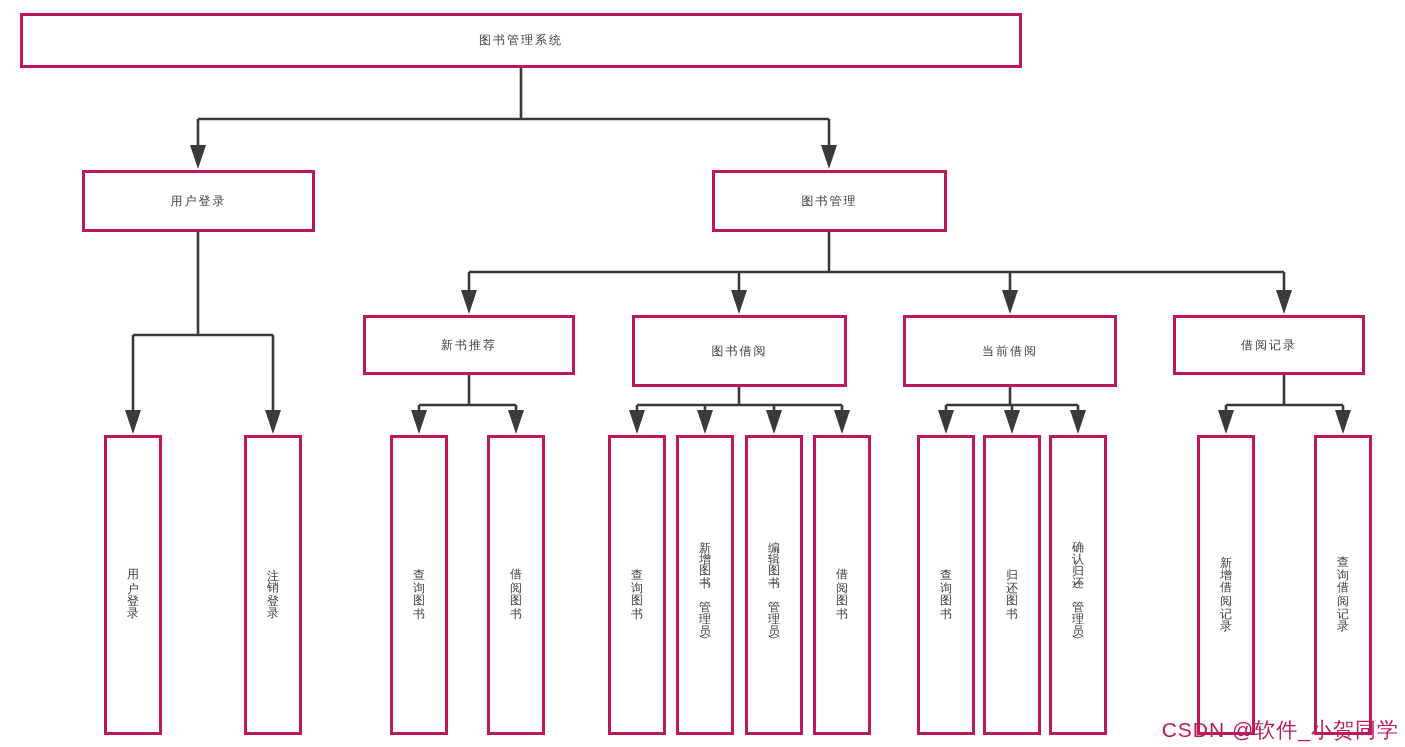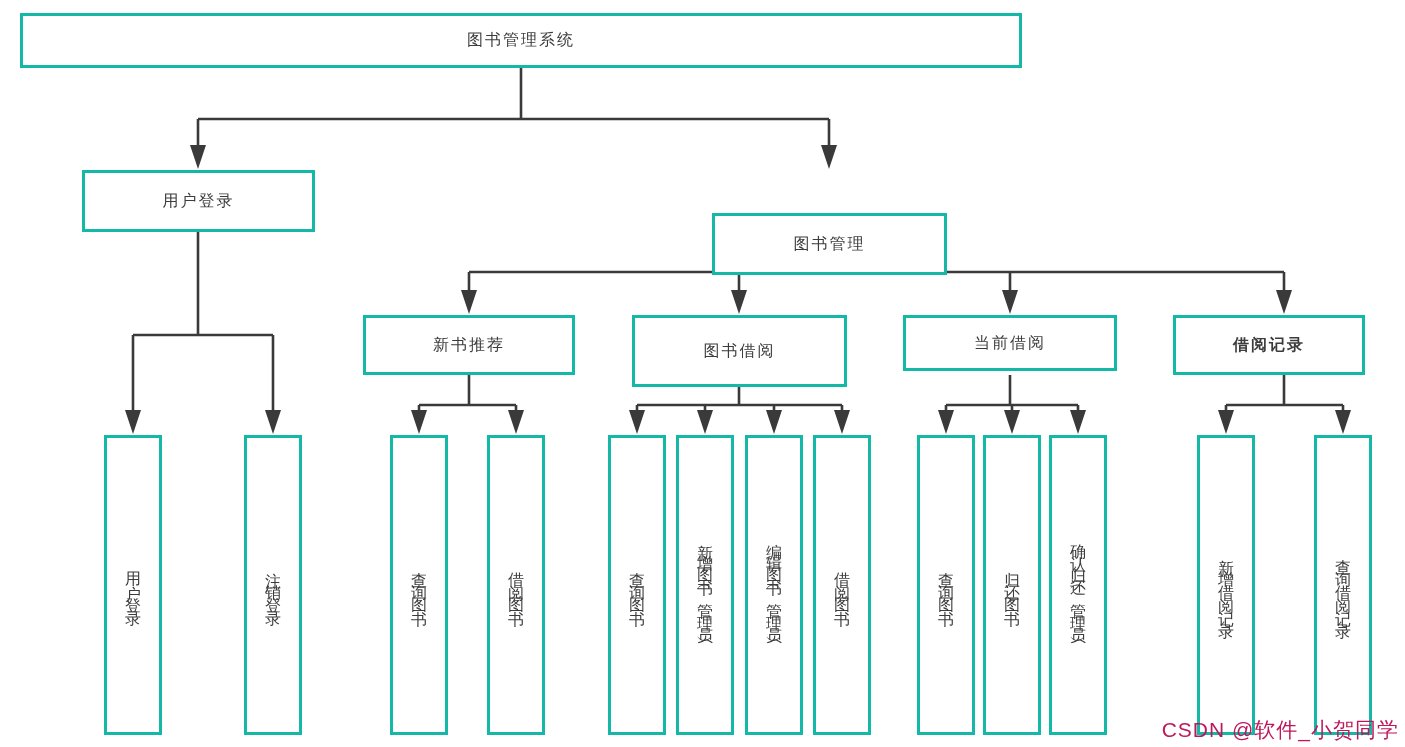--- a/index.html
+++ b/index.html
@@ -18,23 +18,23 @@
   .connectors {
     position: absolute;
     left: 0; top: 0;
     width: 1405px;
     height: 747px;
   }
   .box {
     position: absolute;
     box-sizing: border-box;
     background: #ffffff;
-    border: 3px solid #14b8a6;
+    border: 3px solid #be185d;
     color: #3c3c3c;
-    font-size: 16px;
+    font-size: 12px;
   }
   .hbox {
     display: flex;
     align-items: center;
     justify-content: center;
     letter-spacing: 2px;
   }
   .leaf {
     writing-mode: vertical-rl;
     text-orientation: mixed;
@@ -88,26 +88,26 @@
       <polygon points="1004,410 1020,410 1012,434"></polygon>
       <polygon points="1070,410 1086,410 1078,434"></polygon>
       <polygon points="1218,410 1234,410 1226,434"></polygon>
       <polygon points="1335,410 1351,410 1343,434"></polygon>
     </g>
   </svg>
 
   <div class="box hbox" style="left:20px; top:13px; width:1002px; height:55px;">图书管理系统</div>
 
   <div class="box hbox" style="left:82px; top:170px; width:233px; height:62px;">用户登录</div>
-  <div class="box hbox" style="left:712px; top:170px; width:235px; height:62px;margin-top:43px;">图书管理</div>
+  <div class="box hbox" style="left:712px; top:170px; width:235px; height:62px;">图书管理</div>
 
   <div class="box hbox" style="left:363px; top:315px; width:212px; height:60px;">新书推荐</div>
   <div class="box hbox" style="left:632px; top:315px; width:215px; height:72px;">图书借阅</div>
-  <div class="box hbox" style="left:903px; top:315px; width:214px; height:56px;">当前借阅</div>
-  <div class="box hbox" style="left:1173px; top:315px; width:192px; height:60px;font-weight:bold;">借阅记录</div>
+  <div class="box hbox" style="left:903px; top:315px; width:214px; height:72px;">当前借阅</div>
+  <div class="box hbox" style="left:1173px; top:315px; width:192px; height:60px;">借阅记录</div>
 
   <div class="box leaf" style="left:104px; top:435px; width:58px; height:300px;">用户登录</div>
   <div class="box leaf" style="left:244px; top:435px; width:58px; height:300px;">注销登录</div>
 
   <div class="box leaf" style="left:390px; top:435px; width:58px; height:300px;">查询图书</div>
   <div class="box leaf" style="left:487px; top:435px; width:58px; height:300px;">借阅图书</div>
 
   <div class="box leaf" style="left:608px; top:435px; width:58px; height:300px;">查询图书</div>
   <div class="box leaf leaf-long" style="left:676px; top:435px; width:58px; height:300px;">新增图书（管理员）</div>
   <div class="box leaf leaf-long" style="left:745px; top:435px; width:58px; height:300px;">编辑图书（管理员）</div>

